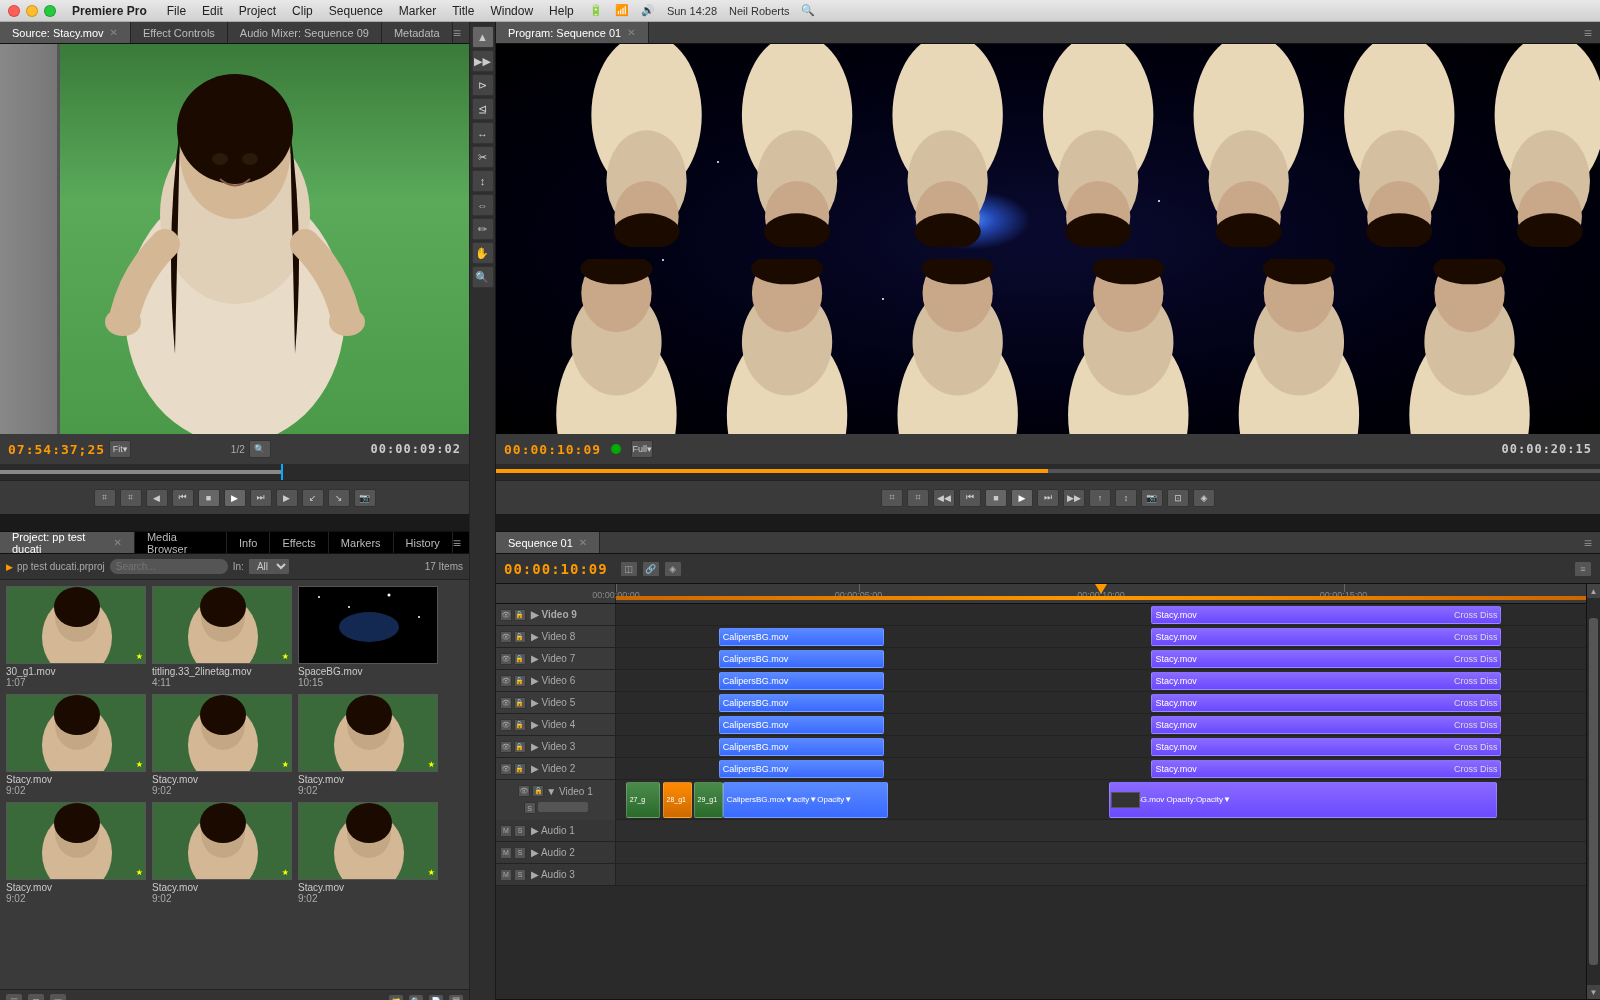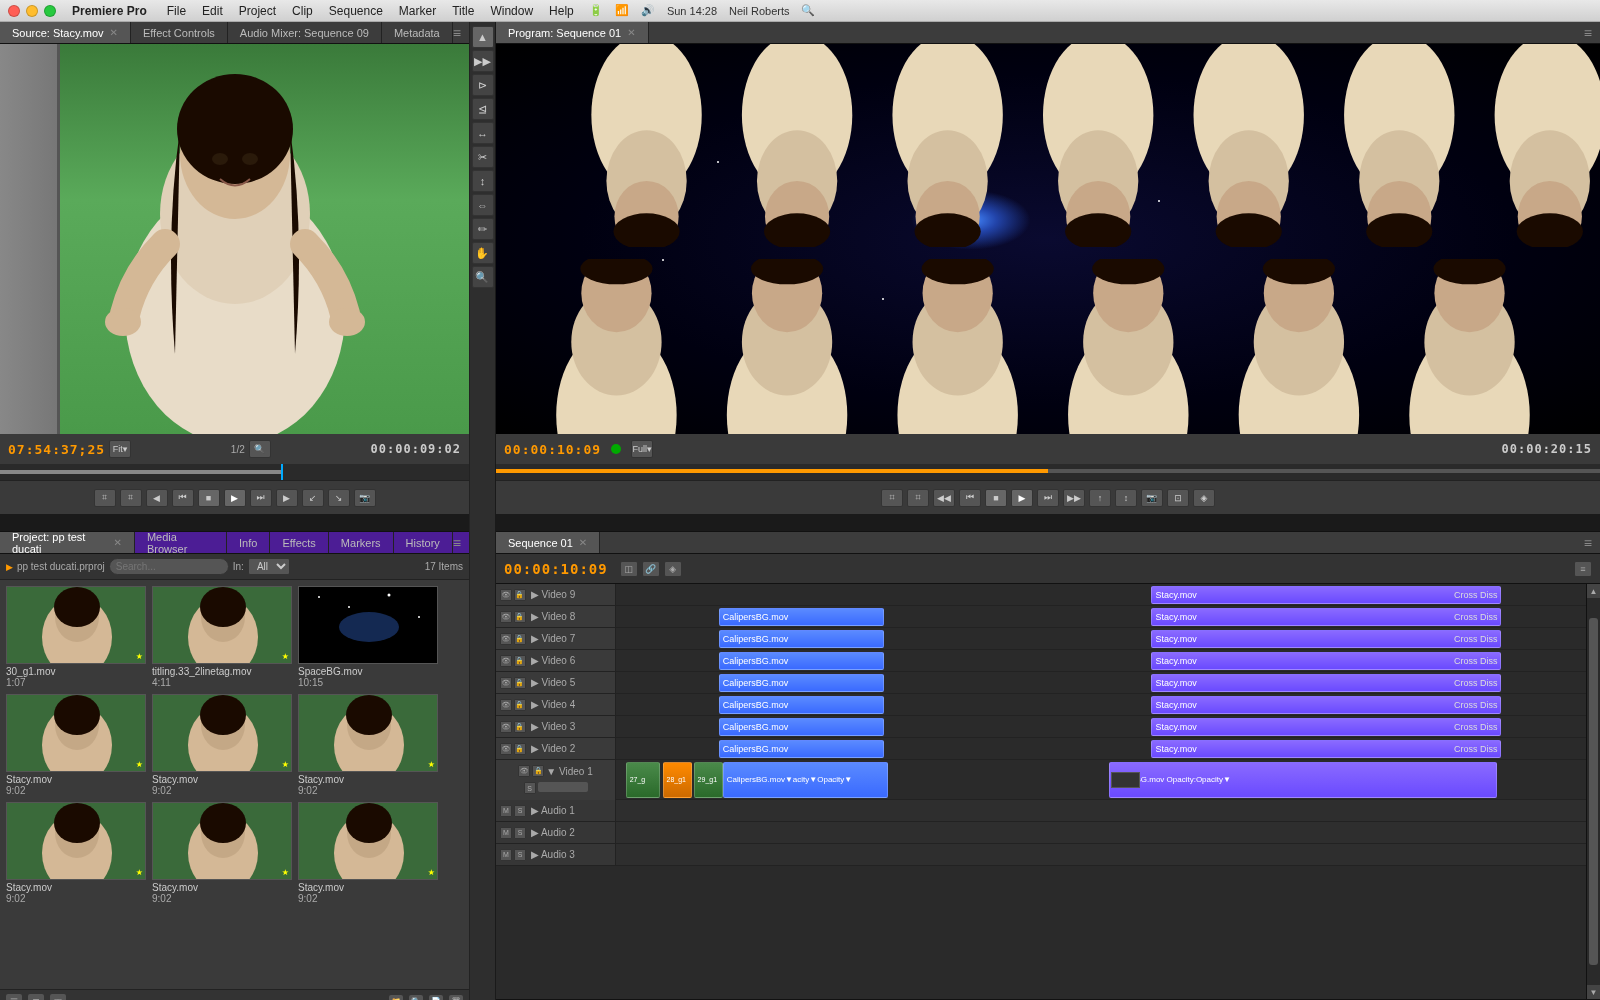--- a/index.html
+++ b/index.html
@@ -184,21 +184,21 @@
 
     
     #project-panel {
       flex: 1;
       background: #3a3a3a;
       display: flex;
       flex-direction: column;
     }
     #project-tabs {
       height: 22px;
-      background: #4c1d95;
+      background: #000000;
       display: flex;
       align-items: center;
       border-bottom: 1px solid #111;
     }
     #project-search-bar {
       height: 26px;
       background: #333;
       display: flex;
       align-items: center;
       padding: 0 6px;
@@ -1099,28 +1099,46 @@
         </div>
         <div class="timeline-header-icons">
           <div class="tl-icon-btn">≡</div>
         </div>
       </div>
 
       <div id="timeline-body">
 
         <div style="display:flex;flex-direction:column;flex:1;overflow:hidden;">
 
+          <div style="display:flex;height:20px;border-bottom:1px solid #111;">
+            <div style="width:120px;background:#3a3a3a;border-right:1px solid #222;flex-shrink:0;"></div>
+            <div class="ruler-area" style="position:relative;flex:1;background:#3a3a3a;">
+
+              <div class="ruler-mark" style="left:0%;"></div>
+              <span class="ruler-label" style="left:0%;">00:00:00:00</span>
+              <div class="ruler-mark" style="left:25%;"></div>
+              <span class="ruler-label" style="left:25%;">00:00:05:00</span>
+              <div class="ruler-mark" style="left:50%;"></div>
+              <span class="ruler-label" style="left:50%;">00:00:10:00</span>
+              <div class="ruler-mark" style="left:75%;"></div>
+              <span class="ruler-label" style="left:75%;">00:00:15:00</span>
+
+              <div style="position:absolute;left:50%;top:0;width:0;height:0;border-left:6px solid transparent;border-right:6px solid transparent;border-top:10px solid #f90;transform:translateX(-50%);z-index:10;"></div>
+
+              <div style="position:absolute;top:12px;left:0;right:0;height:4px;background:linear-gradient(to right,#cc6600,#f90 50%,#cc6600);"></div>
+            </div>
+          </div>
 
           <div class="track-row">
             <div class="track-label">
               <div class="track-icons">
                 <div class="ti">👁</div>
                 <div class="ti">🔒</div>
               </div>
-              <span style="margin-left:2px;">▶ <span>Video 9</span></span>
+              <span style="margin-left:2px;font-weight:bold;">▶ <span>Video 9</span></span>
             </div>
             <div class="track-content">
               <div class="timeline-clip clip-purple" style="left:55.2%;width:36%;min-width:40px;">
                 <span style="font-size:9px;">Stacy.mov</span>
                 <span class="cross-diss" style="position:absolute;right:2px;">Cross Diss</span>
               </div>
             </div>
           </div>
 
           <div class="track-row">

